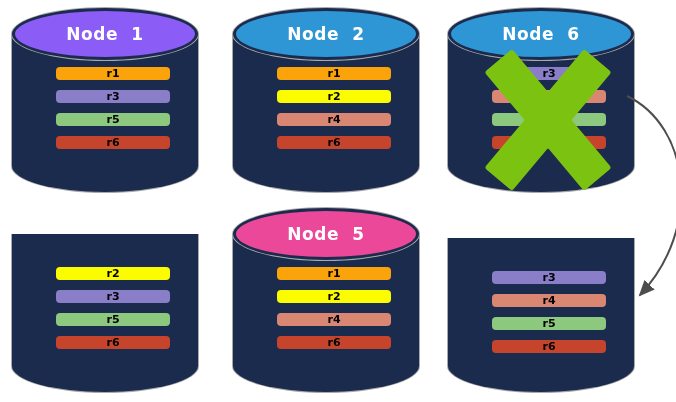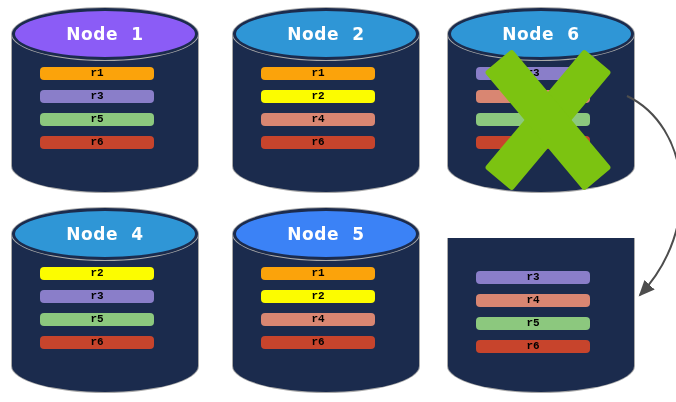--- a/index.html
+++ b/index.html
@@ -19,21 +19,21 @@
   .cyl-top {
     position:absolute; left:0; right:0; top:0; height:52px;
     border-radius:50%; border:3px solid #1b2b4d; box-sizing:border-box;
     display:flex; align-items:center; justify-content:center;
     box-shadow:0 0 0 1px #a9a9a9;
   }
   .node-title {
     color:#ffffff; font-size:17px; font-weight:bold;
     letter-spacing:0.5px; word-spacing:7px; white-space:pre;
   }
-  .bars { position:absolute; left:28px; top:59px; width:114px;font-family:Liberation Mono, monospace; }
+  .bars { position:absolute; left:44px; top:59px; width:114px; }
   .bar {
     height:13px; margin-bottom:10px; border-radius:4px;
     text-align:center; font-size:11px; font-weight:bold;
     line-height:13px; color:#000000;
   }
   .x-mark { position:absolute; left:484px; top:48px; width:128px; height:144px; z-index:5; }
   .x-stroke {
     position:absolute; left:50%; top:50%; width:36px; height:155px; border-radius:3px;
   }
   .x-stroke.s1 { transform:translate(-50%,-50%) rotate(40deg); }
@@ -86,35 +86,32 @@
       <div class="bar" style="background: rgb(138, 126, 201);">r3</div>
       <div class="bar" style="background: rgb(217, 134, 114);"></div>
       <div class="bar" style="background: rgb(140, 200, 126);"></div>
       <div class="bar" style="background: rgb(199, 68, 44);"></div>
     </div>
   </div>
 
   <div class="cylinder" style="left:12px;top:208px;">
     <div class="cyl-bottom" style="background: rgb(27, 43, 77);"></div>
     <div class="cyl-body" style="background: rgb(27, 43, 77);"></div>
-    <div class="cyl-top" style="background: rgb(47, 150, 214);">
-      <span class="node-title">Node 4</span>
-    </div>
     <div class="bars">
       <div class="bar" style="background: rgb(252, 252, 0);">r2</div>
       <div class="bar" style="background: rgb(138, 126, 201);">r3</div>
       <div class="bar" style="background: rgb(140, 200, 126);">r5</div>
       <div class="bar" style="background: rgb(199, 68, 44);">r6</div>
     </div>
   </div>
 
   <div class="cylinder" style="left:233px;top:208px;">
     <div class="cyl-bottom" style="background: rgb(27, 43, 77);"></div>
     <div class="cyl-body" style="background: rgb(27, 43, 77);"></div>
-    <div class="cyl-top" style="background: #3b82f6;">
+    <div class="cyl-top" style="background: #ec4899;">
       <span class="node-title">Node 5</span>
     </div>
     <div class="bars">
       <div class="bar" style="background: rgb(251, 163, 11);">r1</div>
       <div class="bar" style="background: rgb(252, 252, 0);">r2</div>
       <div class="bar" style="background: rgb(217, 134, 114);">r4</div>
       <div class="bar" style="background: rgb(199, 68, 44);">r6</div>
     </div>
   </div>
 

